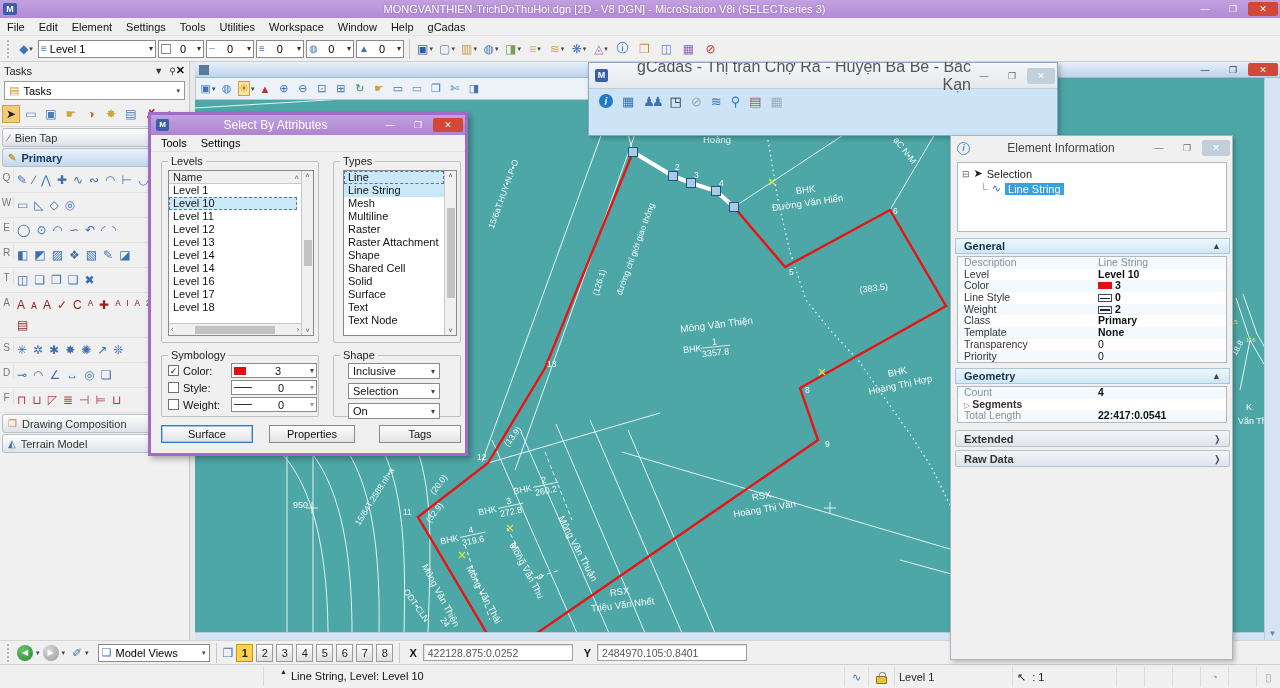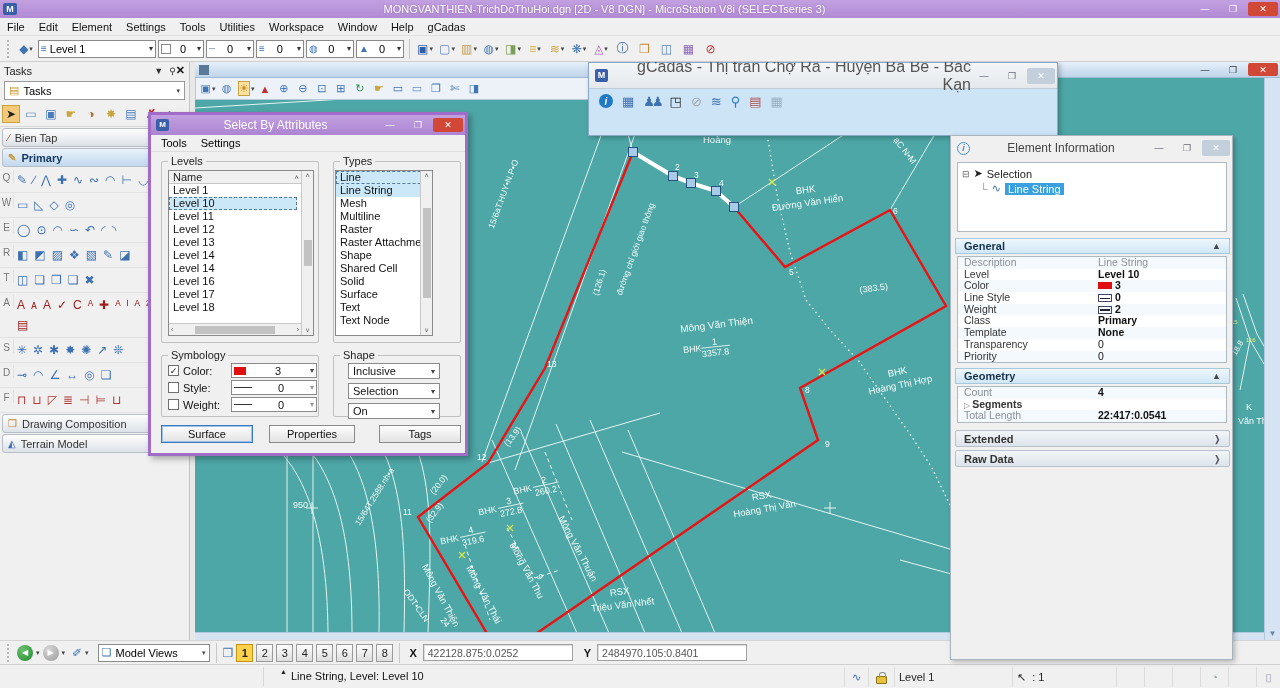--- a/index.html
+++ b/index.html
@@ -643,21 +643,21 @@
           </div>
         <div class="hsb" style="right:12px">
             <span>‹</span>
             <span class="thumb"></span>
             <span>›</span>
           </div>
       </div>
     </div>
     <div class="grp" style="left:182px;top:46px;width:128px;height:182px">
       <span class="glabel">Types</span>
-      <div class="listbox" style="left:1px;top:8px;width:98px;height:166px">
+      <div class="listbox" style="left:9px;top:8px;width:114px;height:166px">
         <div class="lrow foc" style="width:100px">Line</div>
         <div class="lrow sel" style="width:100px">Line String</div>
         <div class="lrow">Mesh</div>
         <div class="lrow">Multiline</div>
         <div class="lrow">Raster</div>
         <div class="lrow">Raster Attachment</div>
         <div class="lrow">Shape</div>
         <div class="lrow">Shared Cell</div>
         <div class="lrow">Solid</div>
         <div class="lrow">Surface</div>

